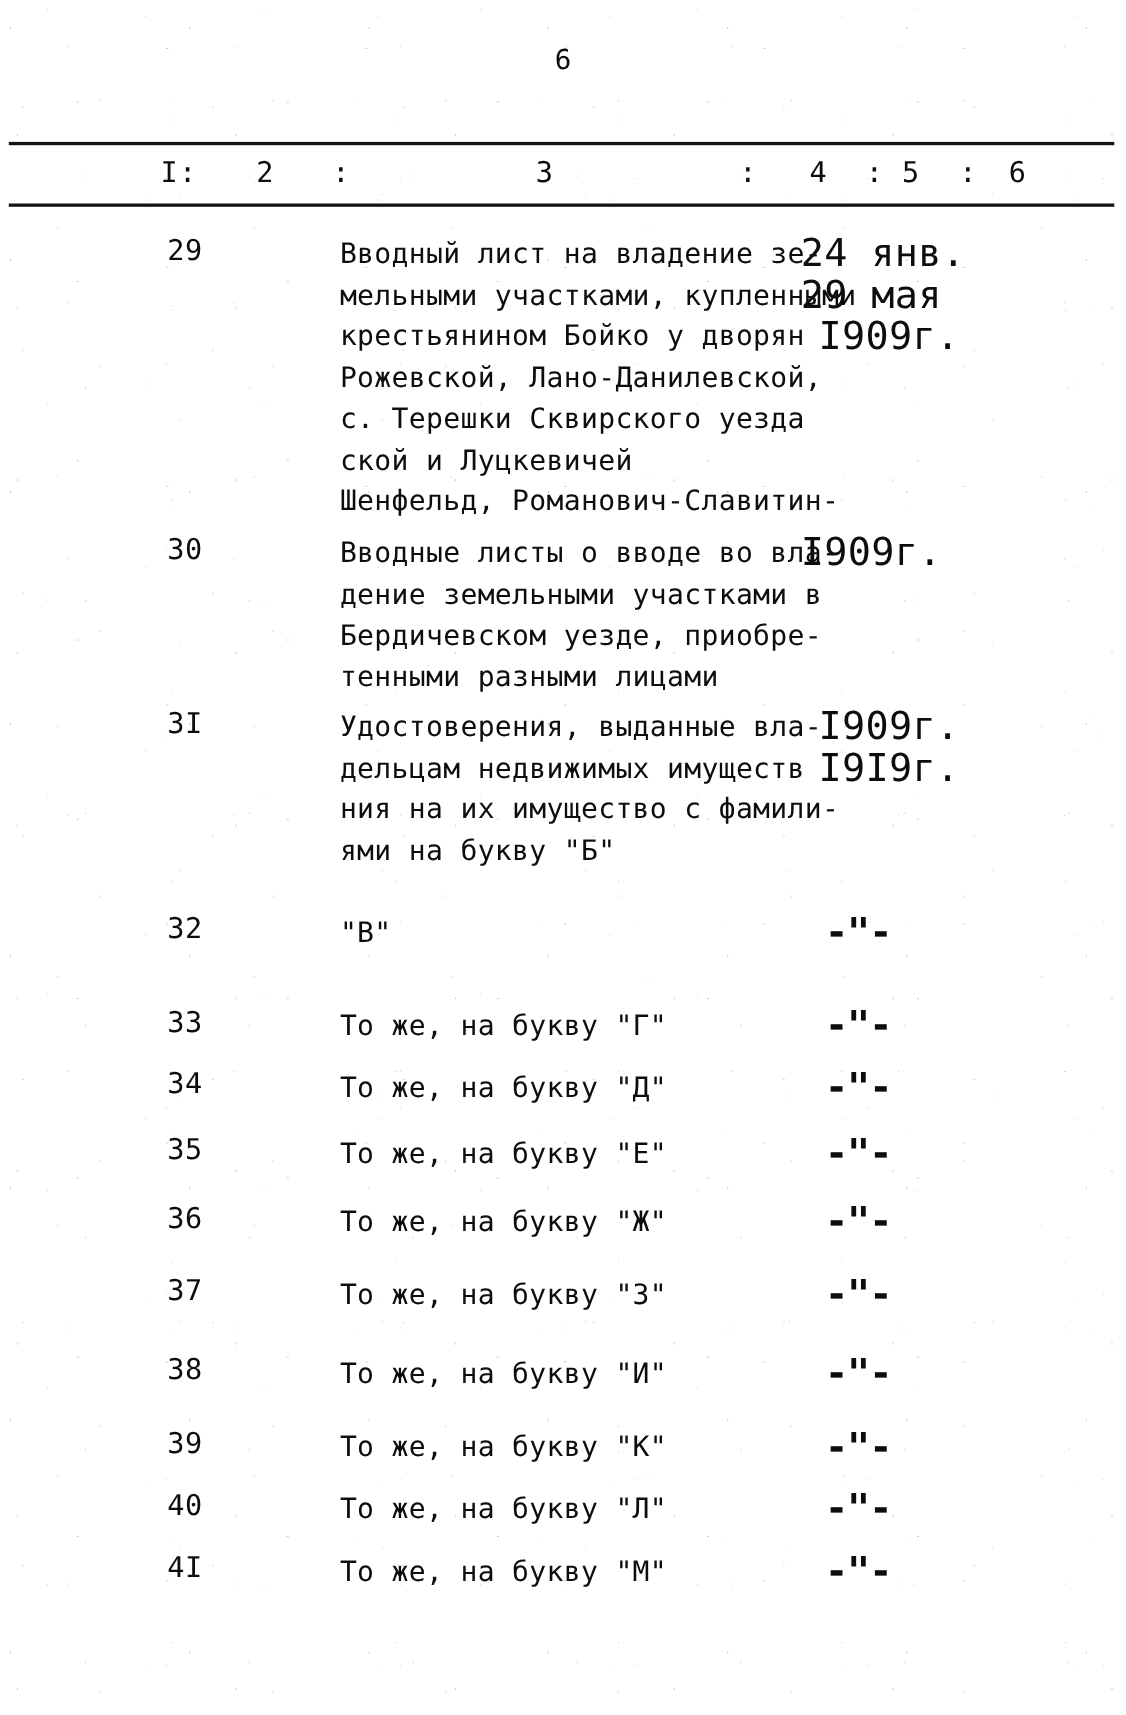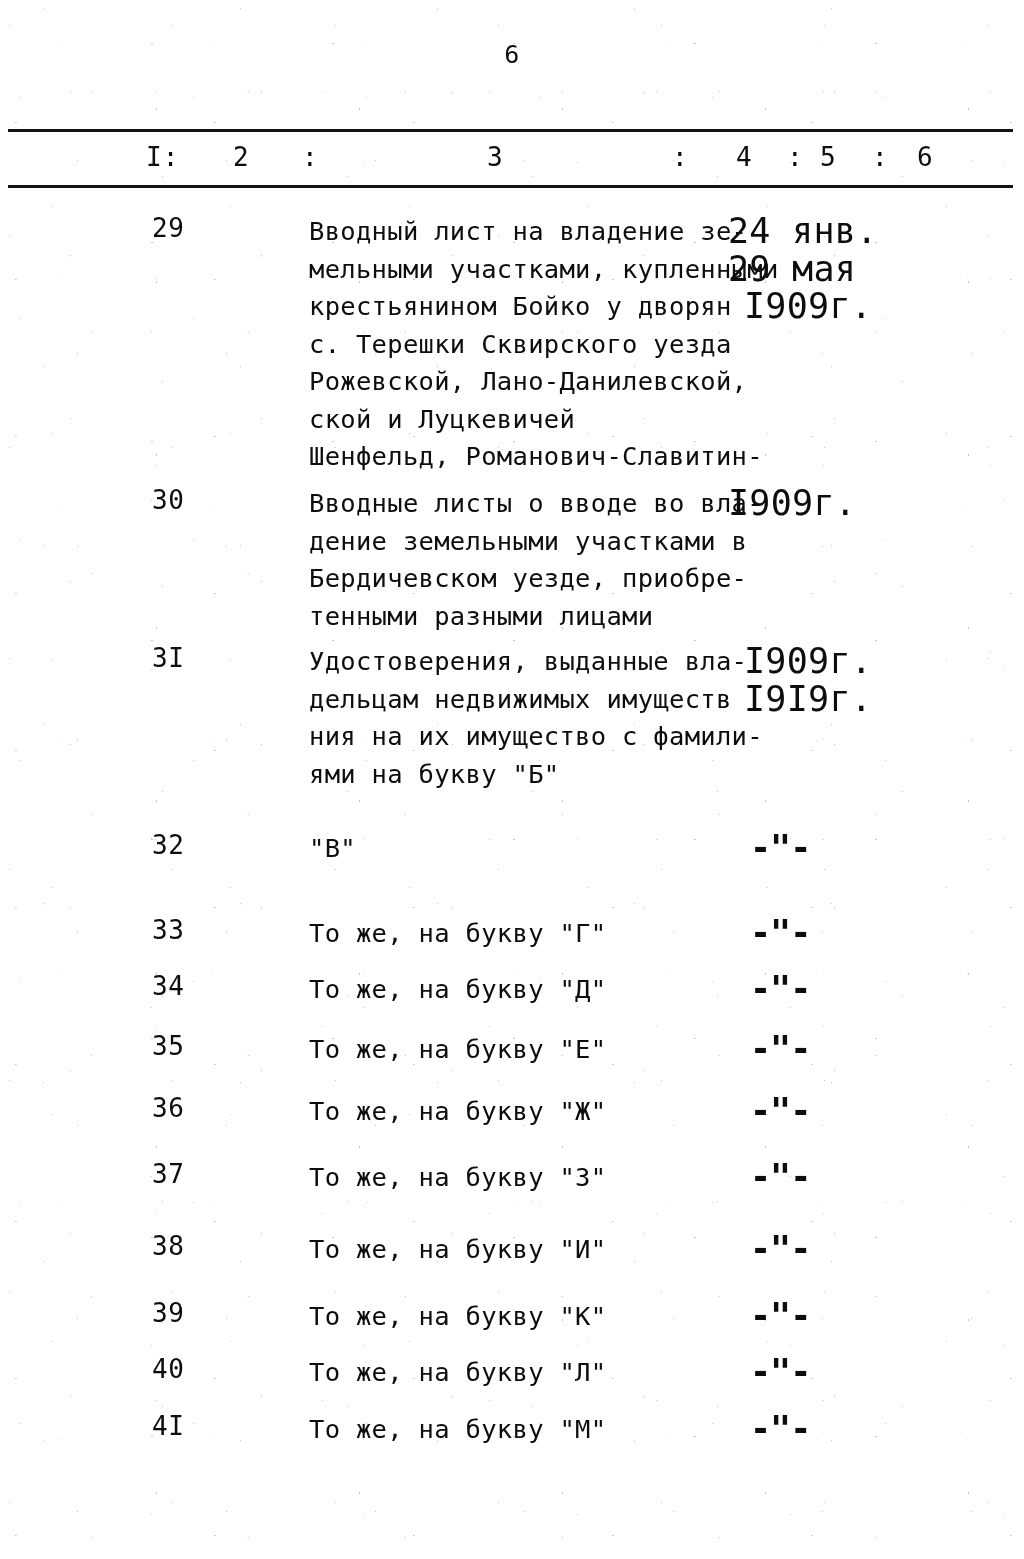--- a/index.html
+++ b/index.html
@@ -164,22 +164,22 @@
   <span class="hc6">6</span>
 </div>
 
 <div class="entries" id="entries">
     <div class="entry" style="position: absolute; top: 0px; left: 0px; width: 1024px;">
       <div class="entry-num">29</div>
       <div class="entry-body">
         <div class="ln">Вводный лист на владение зе-</div>
         <div class="ln">мельными участками, купленными</div>
         <div class="ln">крестьянином Бойко у дворян</div>
+        <div class="ln">Рожевской, Лано-Данилевской,</div>
         <div class="ln">с. Терешки Сквирского уезда</div>
-        <div class="ln">Рожевской, Лано-Данилевской,</div>
         <div class="ln">ской и Луцкевичей</div>
         <div class="ln">Шенфельд, Романович-Славитин-</div>
       </div>
       <div class="entry-dates">
         <div class="dl">24 янв.</div>
         <div class="dl">29 мая</div>
         <div class="dl pad">I909г.</div>
       </div>
     </div>
     <div class="entry" style="position: absolute; top: 272px; left: 0px; width: 1024px;">

